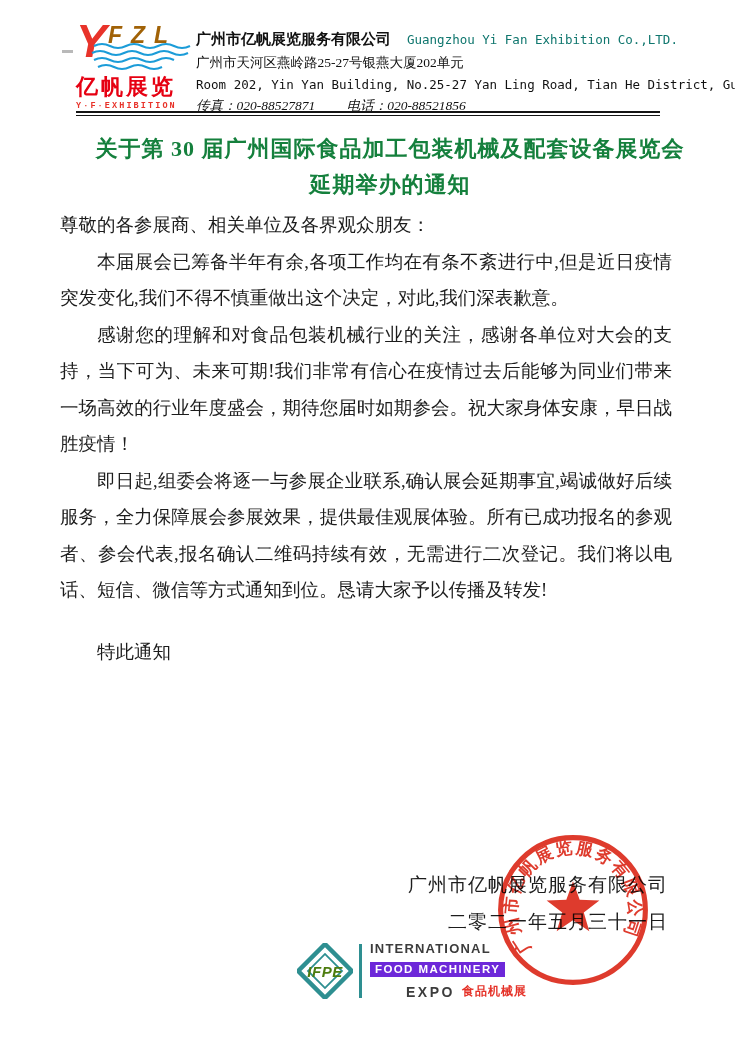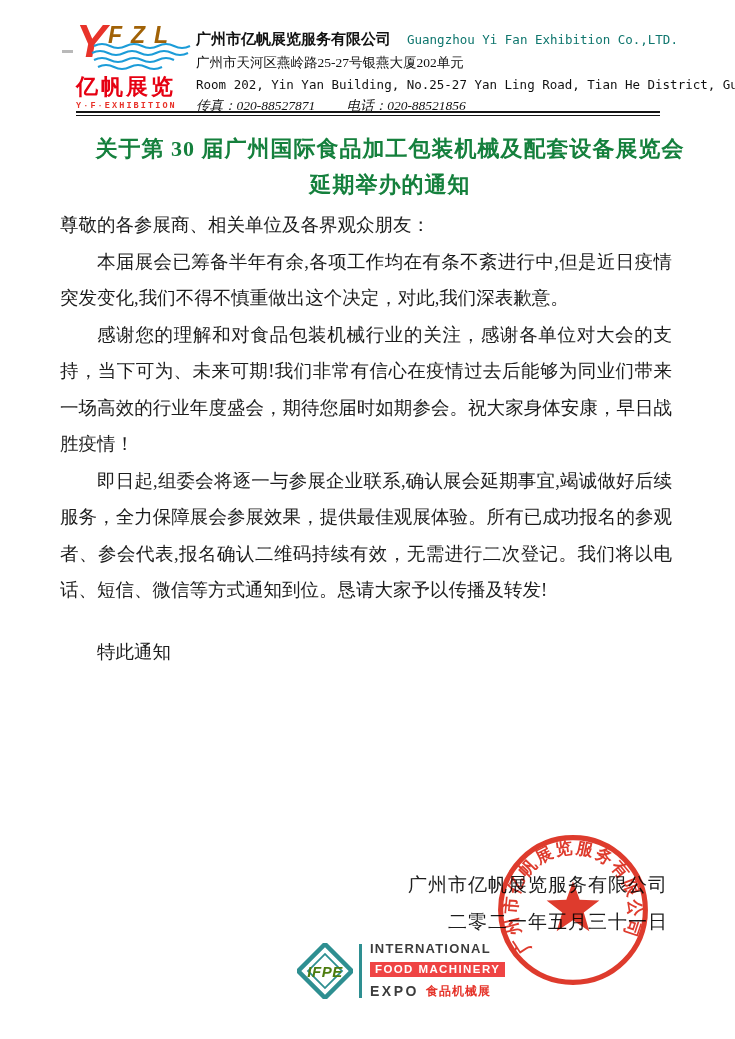--- a/index.html
+++ b/index.html
@@ -76,24 +76,24 @@
   .ifpe-diamond { position:relative; width:56px; height:56px; }
   .ifpe-abbr {
     position:absolute; left:50%; top:50%; transform:translate(-50%,-50%);
     color:#4d7c0f; font-family:"Liberation Sans",sans-serif; font-style:italic;
     font-weight:bold; font-size:15px; letter-spacing:.5px;
   }
   .footer-divider { width:3px; height:54px; background:#2e8f91; margin:0 8px 0 6px; }
   .footer-text { display:flex; flex-direction:column; gap:6px; font-family:"Liberation Sans",sans-serif; }
   .ft-l1 { color:#3c3c3c; font-weight:bold; font-size:13px; letter-spacing:1.2px; }
   .ft-l2 {
-    align-self:flex-start; background:#ef4444; color:#ffffff; font-weight:bold;
+    align-self:flex-start; background:#6d28d9; color:#ffffff; font-weight:bold;
     font-size:11.5px; letter-spacing:1.4px; padding:1px 5px 2px 5px;
   }
-  .ft-l3 { display:flex; align-items:flex-start; gap:7px; }
+  .ft-l3 { display:flex; align-items:center; gap:7px;margin-left:36px; }
   .ft-expo { color:#3c3c3c; font-weight:bold; font-size:14px; letter-spacing:2.5px; }
   .ft-cn { color:#e53228; font-weight:bold; font-size:12px; letter-spacing:1px; }
 </style>
 </head>
 <body>
 
 <div class="page">
 
   <div class="artifact"></div>
 

